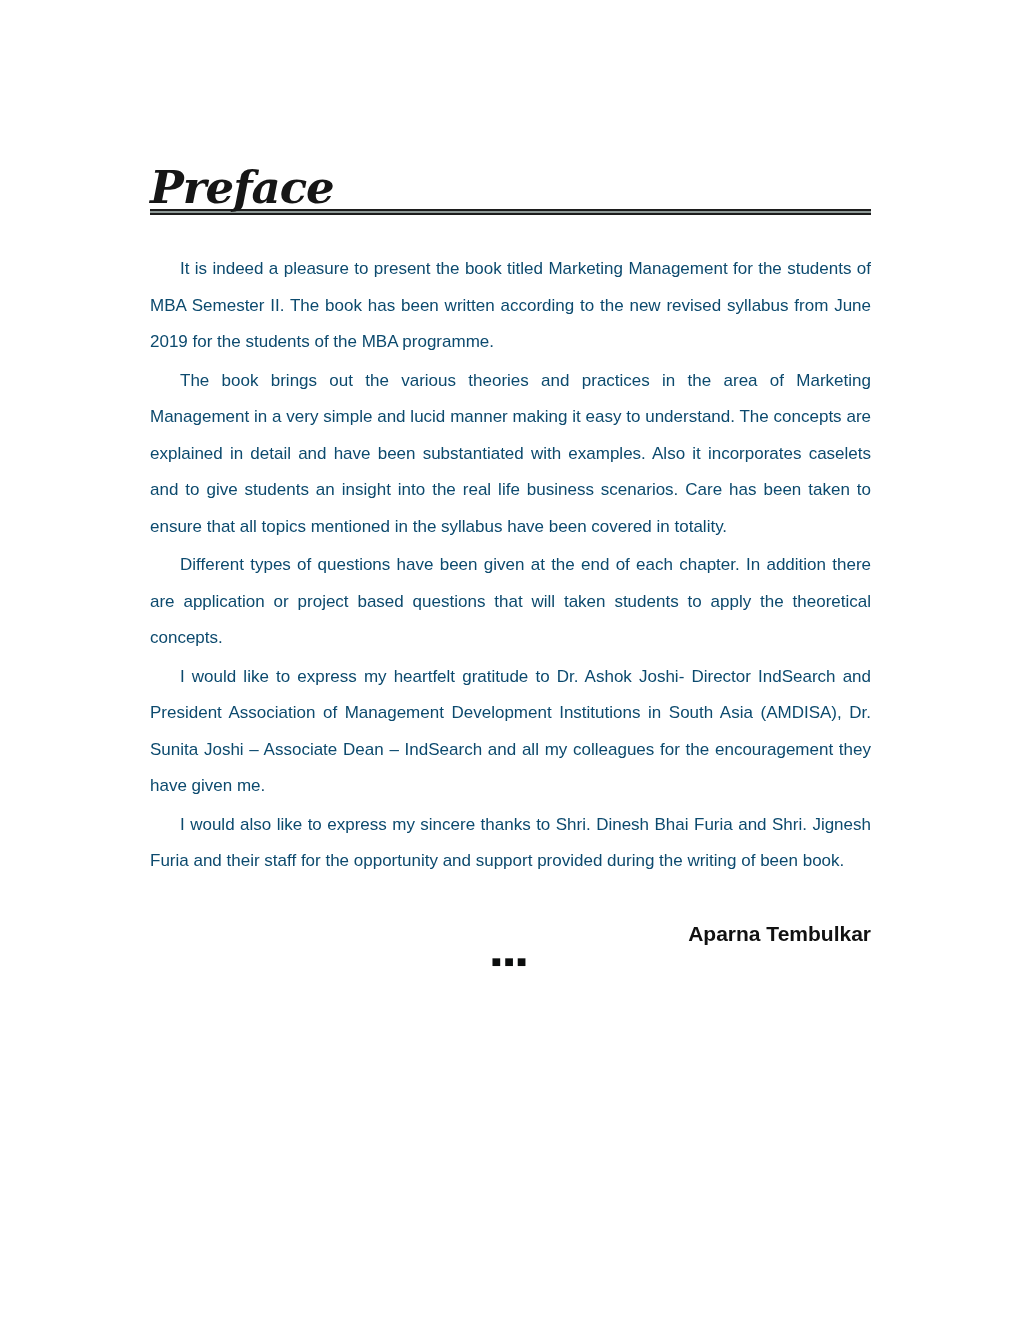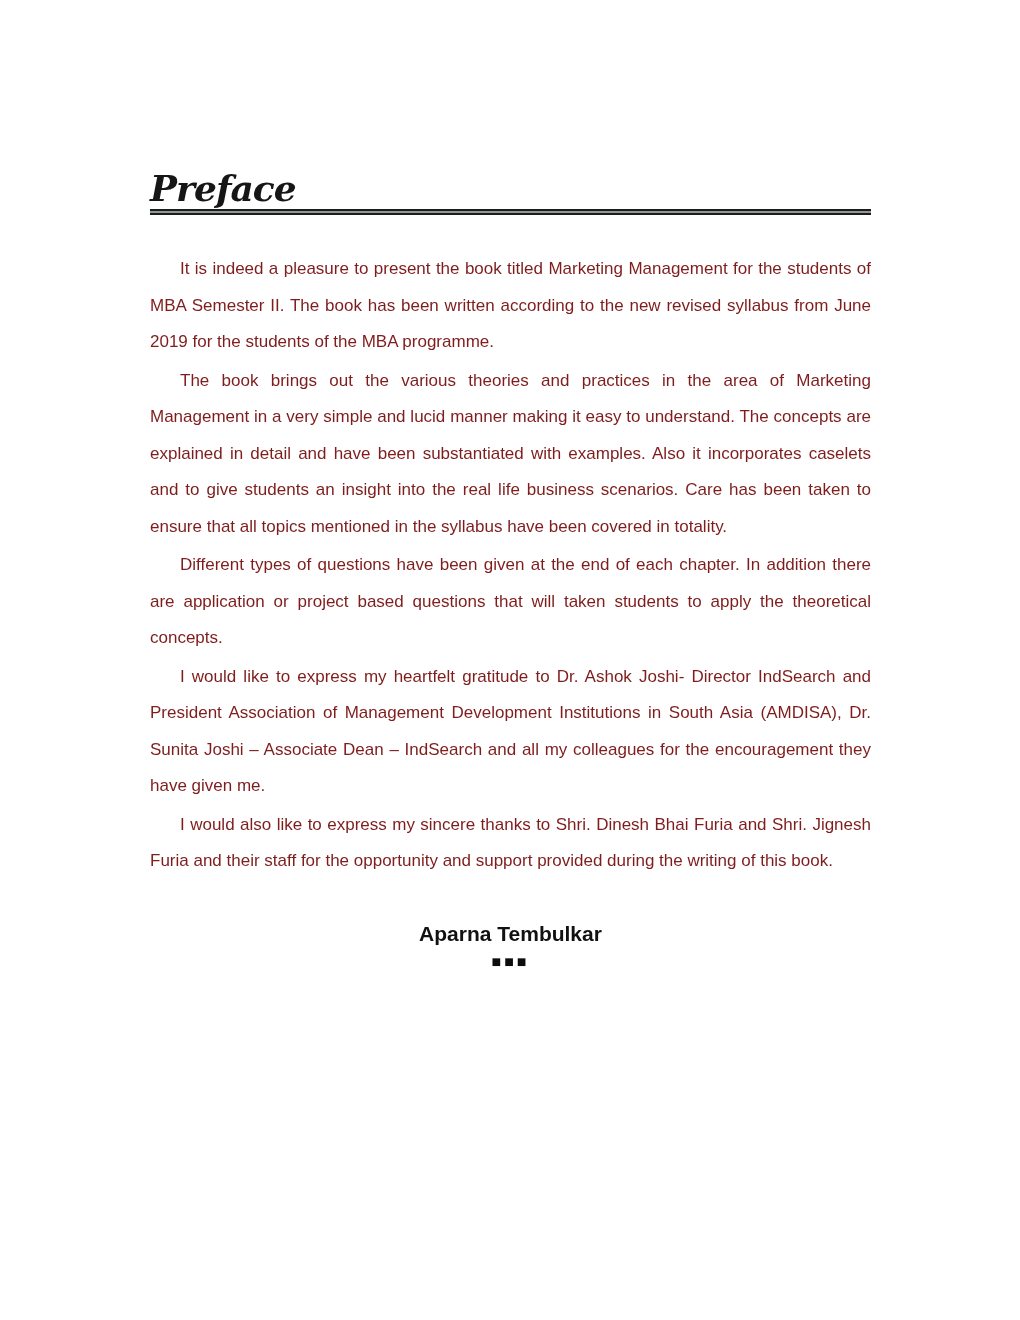--- a/index.html
+++ b/index.html
@@ -17,46 +17,46 @@
     position: absolute;
     left: 150px;
     top: 168px;
     width: 721px;
   }
   .page-title {
     margin: 0;
     font-family: "DejaVu Serif", serif;
     font-style: italic;
     font-weight: 700;
-    font-size: 36px;
+    font-size: 45px;
     line-height: 40px;
     letter-spacing: -1px;
     color: #161616;
   }
   .title-rule {
     margin-top: 1px;
     height: 6px;
     border-top: 2px solid #1c1c1c;
     border-bottom: 2px solid #1c1c1c;
     background: #8f9a98;
   }
   .body-text {
     margin-top: 36px;
   }
   .body-text p {
     margin: 0 0 2px 0;
     font-size: 17px;
     line-height: 36.5px;
     text-align: justify;
     text-indent: 30px;
-    color: #7f1d1d;
+    color: #0c4a6e;
   }
   .signature {
     margin-top: 42px;
-    text-align: center;
+    text-align: right;
     font-size: 21px;
     font-weight: 700;
     color: #111111;
   }
   .end-marker {
     margin-top: 8px;
     text-align: center;
     font-size: 16px;
     letter-spacing: 3px;
     color: #0b0d0d;
@@ -71,21 +71,21 @@
 
     <h1 class="page-title">Preface</h1>
 
     <div class="title-rule"></div>
 
     <div class="body-text">
       <p>It is indeed a pleasure to present the book titled Marketing Management for the students of MBA Semester II. The book has been written according to the new revised syllabus from June 2019 for the students of the MBA programme.</p>
       <p>The book brings out the various theories and practices in the area of Marketing Management in a very simple and lucid manner making it easy to understand. The concepts are explained in detail and have been substantiated with examples. Also it incorporates caselets and to give students an insight into the real life business scenarios. Care has been taken to ensure that all topics mentioned in the syllabus have been covered in totality.</p>
       <p>Different types of questions have been given at the end of each chapter. In addition there are application or project based questions that will taken students to apply the theoretical concepts.</p>
       <p>I would like to express my heartfelt gratitude to Dr. Ashok Joshi- Director IndSearch and President Association of Management Development Institutions in South Asia (AMDISA), Dr. Sunita Joshi – Associate Dean – IndSearch  and all my colleagues for the encouragement they have given me.</p>
-      <p>I would also like to express my sincere thanks to Shri. Dinesh Bhai Furia and Shri. Jignesh Furia and their staff for the opportunity and support provided during the writing of this book.</p>
+      <p>I would also like to express my sincere thanks to Shri. Dinesh Bhai Furia and Shri. Jignesh Furia and their staff for the opportunity and support provided during the writing of been book.</p>
     </div>
 
     <div class="signature">Aparna Tembulkar</div>
 
     <div class="end-marker">■■■</div>
 
   </div>
 </div>
 
 </body></html>

